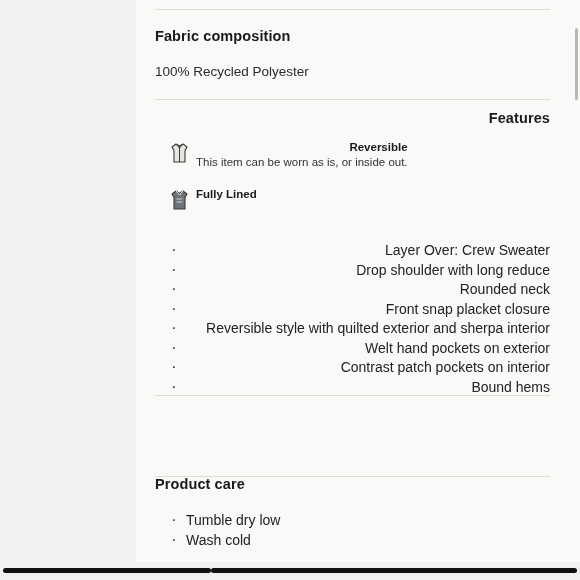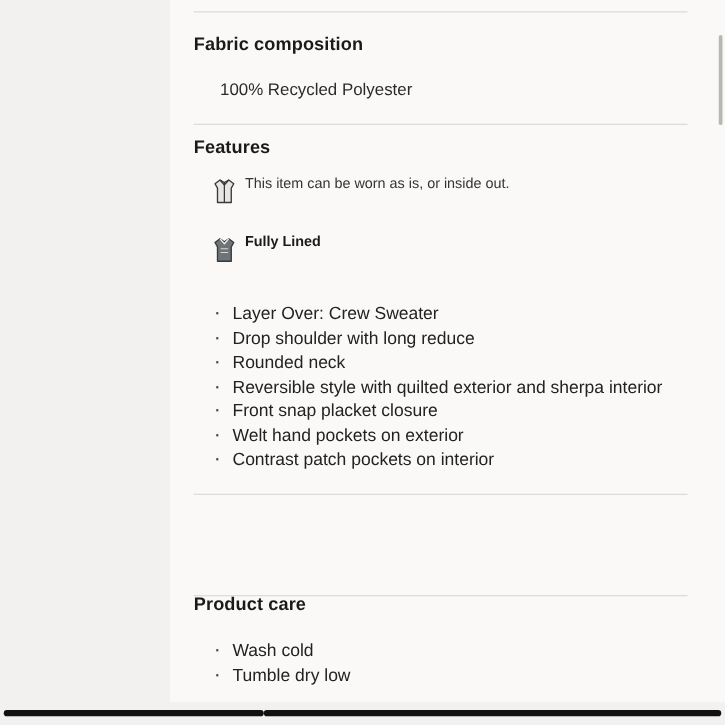--- a/index.html
+++ b/index.html
@@ -173,39 +173,40 @@
 <body>
 
 <div class="page">
 
   <div class="content-card">
 
     <div class="top-rule"></div>
 
     <div class="inner" style="top:28px;">
       <div class="section-title">Fabric composition</div>
-      <div class="body-text" style="margin-top:20px;margin-left:21px;">100% Recycled Polyester</div>
+      <div class="body-text" style="margin-top:20px;">100% Recycled Polyester</div>
     </div>
 
     <div class="inner" style="top:99px;">
       <div class="divider"></div>
     </div>
 
-    <div class="inner" style="top:110px;">
+    <div class="inner" style="top:110px;text-align:right;">
       <div class="section-title">Features</div>
 
       <div class="feature-row" style="margin-top:14px;">
         <div class="feature-icon">
           <svg width="17" height="22" viewBox="0 0 17 22" aria-hidden="true">
             <path d="M5 2 L8.5 4 L12 2 L16 5 L14 8.5 L14 20 L3 20 L3 8.5 L1 5 Z" fill="#e7e6e3" stroke="#3a3a3a" stroke-width="1.1" stroke-linejoin="round"></path>
             <path d="M8.5 4 L8.5 20" stroke="#3a3a3a" stroke-width="1"></path>
             <path d="M5 2 L8.5 6 L12 2" fill="none" stroke="#3a3a3a" stroke-width="1"></path>
           </svg>
         </div>
         <div class="feature-text">
+          <div class="feature-title">Reversible</div>
           <div class="feature-desc">This item can be worn as is, or inside out.</div>
         </div>
       </div>
 
       <div class="feature-row" style="margin-top:11px;">
         <div class="feature-icon">
           <svg width="17" height="22" viewBox="0 0 17 22" aria-hidden="true">
             <path d="M5 2 L8.5 4.5 L12 2 L16 5 L14 8.5 L14 20 L3 20 L3 8.5 L1 5 Z" fill="#6f7479" stroke="#3a3a3a" stroke-width="1.1" stroke-linejoin="round"></path>
             <path d="M5 2 L8.5 6 L12 2" fill="none" stroke="#efeeec" stroke-width="1"></path>
             <path d="M5.5 10 L11.5 10 M5.5 13 L11.5 13" stroke="#d8d7d4" stroke-width="0.9"></path>
@@ -213,41 +214,42 @@
         </div>
         <div class="feature-text">
           <div class="feature-title">Fully Lined</div>
         </div>
       </div>
 
       <ul class="bullets" style="margin-top:18px; margin-left:14px;">
         <li>Layer Over: Crew Sweater</li>
         <li>Drop shoulder with long reduce</li>
         <li>Rounded neck</li>
+        <li>Front snap placket closure</li>
         <li>Reversible style with quilted exterior and sherpa interior</li>
-        <li>Front snap placket closure</li>
         <li>Welt hand pockets on exterior</li>
         <li>Contrast patch pockets on interior</li>
+        <li>Bound hems</li>
       </ul>
     </div>
 
     <div class="inner" style="top:395px;">
       <div class="divider"></div>
     </div>
 
 
     <div class="inner" style="top:476px;">
       <div class="divider"></div>
     </div>
 
     <div class="inner" style="top:476px;">
       <div class="section-title">Product care</div>
       <ul class="bullets" style="margin-top:19px; margin-left:14px;">
+        <li>Tumble dry low</li>
         <li>Wash cold</li>
-        <li>Tumble dry low</li>
       </ul>
     </div>
 
     <div class="vscroll-track">
       <div class="vscroll-thumb"></div>
     </div>
 
   </div>
 
   <div class="hscroll-bg">

